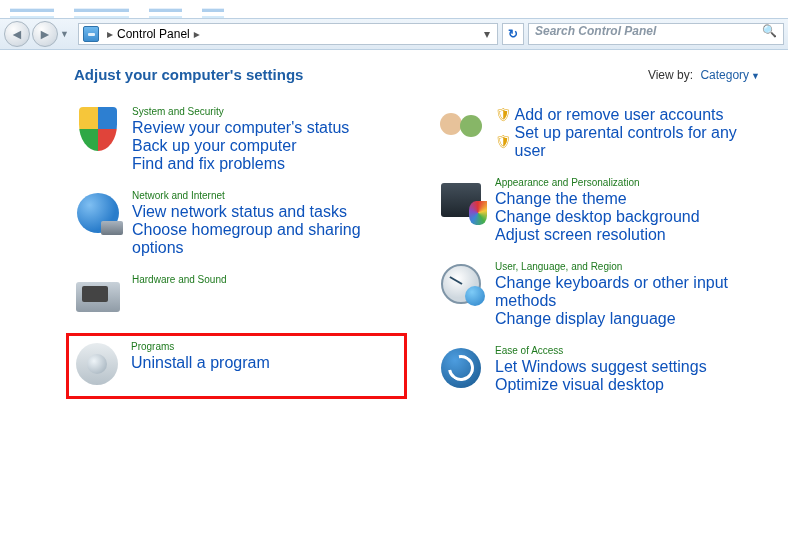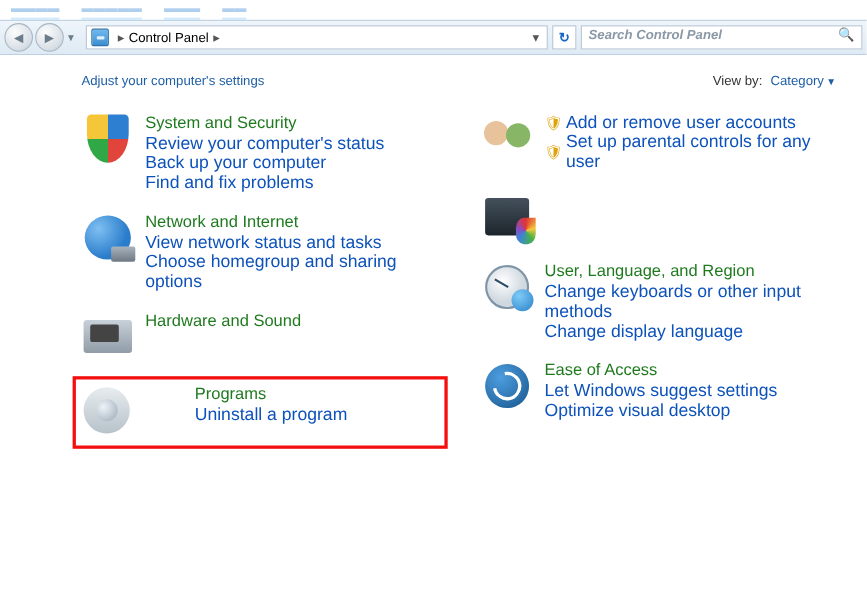--- a/index.html
+++ b/index.html
@@ -72,36 +72,36 @@
   .search {
     flex:1;height:22px;border:1px solid #b6c5d3;background:#fff;
     display:flex;align-items:flex-start;padding:0 6px;color:#8a98a6;font-style:italic;font-weight:bold;
   }
   .search .mag { margin-left:auto; color:#5b8bc0; font-style:normal;}
   .page-body {
     position:absolute; top:50px; left:0; right:0; bottom:0;
     padding: 16px 28px 16px 74px;
   }
   .header-row { display:flex; align-items:center; margin-bottom:22px;}
-  .page-title { font-size:12px; color:#1e5ea5; font-weight:normal;}
+  .page-title { font-size:15px; color:#1e5ea5; font-weight:bold;}
   .viewby { margin-left:auto; font-size:12px; color:#333;}
   .viewby a { color:#1e5ea5; text-decoration:none; margin-left:4px;}
   .viewby .dd{color:#1e5ea5;font-size:9px;margin-left:2px;}
   .columns { display:flex; gap:40px;}
   .col { flex:1; }
   .category { display:flex; margin-bottom:16px; }
   .cat-icon { width:48px; height:48px; flex-shrink:0; margin-right:10px;
               display:flex;align-items:center;justify-content:center;}
   .cat-text { padding-top:1px; }
-  .cat-title { color:#1f7a1f; font-size:15px; margin-bottom:2px;}
+  .cat-title { color:#1f7a1f; font-size:10px; margin-bottom:2px;}
   .cat-title a { color:#1f7a1f; text-decoration:none;}
   .cat-links a { display:block; color:#0d52bb; text-decoration:none; font-size:16px; line-height:18px;}
   .cat-sub { display:flex; align-items:center; font-size:12px; line-height:18px;}
   .cat-sub .shield { font-size:13px; margin-right:3px;}
-  .highlight { border:3px solid #f40f0f; padding:4px 10px 8px 4px; margin:-4px -10px 12px -8px;gap:46px;}
+  .highlight { border:3px solid #f40f0f; padding:4px 10px 8px 4px; margin:-4px -10px 12px -8px;}
   
   .ico-shield { background: conic-gradient(#2d7fd1 0 25%, #e0443a 0 50%, #2fa845 0 75%, #f6c63a 0 100%);
                width:38px;height:44px;border-radius:4px 4px 50% 50%/4px 4px 60% 60%;}
   .ico-net { width:42px;height:40px;background:radial-gradient(circle at 30% 30%,#7fbff2,#2a7dcb 65%);border-radius:50%;position:relative;}
   .ico-net::after{content:"";position:absolute;right:-4px;bottom:-2px;width:22px;height:14px;background:linear-gradient(#a9b3be,#6d7883);border-radius:2px;}
   .ico-hw { width:44px;height:30px;background:linear-gradient(#c8d1d9,#8f9ba6);border-radius:3px;position:relative;}
   .ico-hw::before{content:"";position:absolute;top:4px;left:6px;width:26px;height:16px;background:#444;border-radius:2px;}
   .ico-prog { width:42px;height:42px;background:linear-gradient(#e7ecef,#b7c2ca);border-radius:50%;display:flex;align-items:center;justify-content:center;}
   .ico-prog::after{content:"";width:20px;height:20px;border-radius:50%;background:radial-gradient(circle at 35% 35%,#eef4f8,#9aa9b5);}
   .ico-users{width:42px;height:40px;position:relative;}
@@ -222,20 +222,28 @@
                 <a href="#">Set up parental controls for any user</a>
               </div>
           </div>
         </div>
       </div>
 
       <div class="category">
         <div class="cat-icon">
             <div class="ico-appear"></div>
           </div>
+        <div class="cat-text">
+          <div class="cat-title"><a href="#">Appearance and Personalization</a></div>
+          <div class="cat-links">
+            <a href="#">Change the theme</a>
+            <a href="#">Change desktop background</a>
+            <a href="#">Adjust screen resolution</a>
+          </div>
+        </div>
       </div>
 
       <div class="category">
         <div class="cat-icon">
             <div class="ico-clock"></div>
           </div>
         <div class="cat-text">
           <div class="cat-title"><a href="#">User, Language, and Region</a></div>
           <div class="cat-links">
             <a href="#">Change keyboards or other input methods</a>

